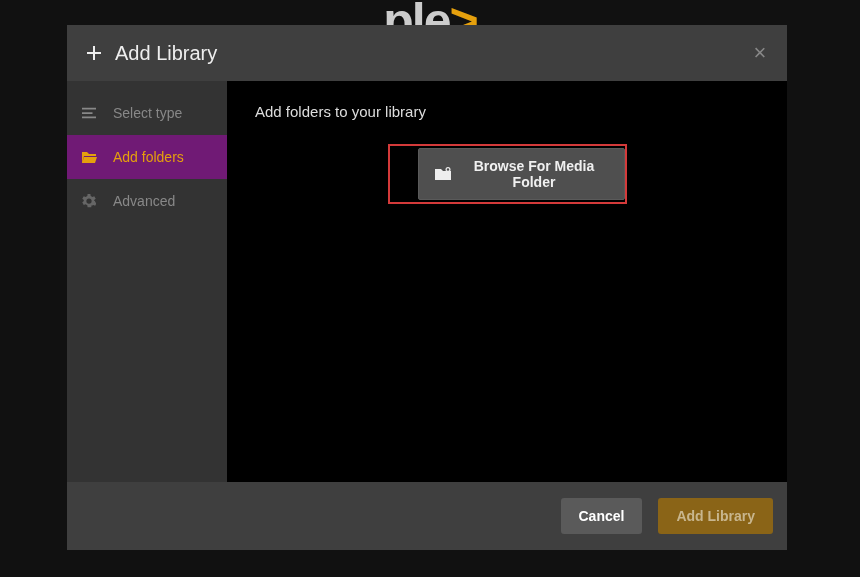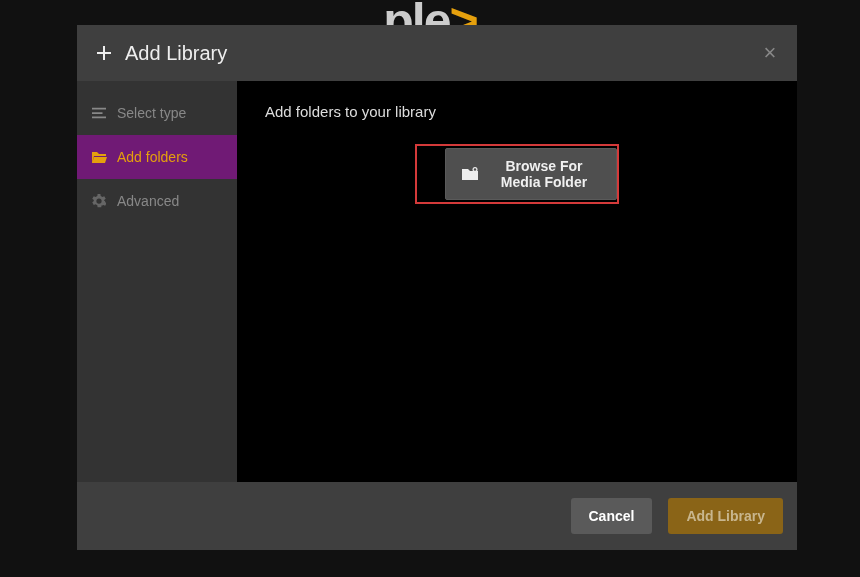--- a/index.html
+++ b/index.html
@@ -11,21 +11,21 @@
     font-size: 50px; font-weight: 800;
     color: #ccc;
     letter-spacing: -2px;
     pointer-events: none;
     user-select: none;
   }
   .bg-logo .chev { color: #e5a00d; font-weight: 900; }
 
   .modal {
     position: absolute;
-    left: 77px; top: 25px;
+    left: 67px; top: 25px;
     width: 720px; height: 525px;
     background: #3f3f3f;
     display: flex;
     flex-direction: column;
   }
 
   .modal-header {
     height: 56px;
     display: flex;
     align-items: center;
@@ -60,21 +60,21 @@
     padding-top: 10px;
   }
   .side-item {
     height: 44px;
     display: flex;
     align-items: center;
     padding: 0 14px;
     color: #888;
     font-size: 14px;
     cursor: pointer;
-    gap: 10px;
+    gap: 16px;
   }
   .side-item.active {
     color: #e5a00d;
     background: #701a75;
   }
   .side-item .side-icon { width: 16px; height: 16px; display: inline-flex; align-items: center; justify-content: center; }
 
   .content {
     flex: 1;
     background: #000000;
@@ -83,21 +83,21 @@
     font-size: 14px;
     position: relative;
   }
   .content-heading {
     color: #ddd;
     font-size: 15px;
     margin-bottom: 24px;
   }
   .highlight-box {
     border: 2px solid #d43a3a;
-    width: 204px;
+    width: 239px;
     height: 60px;
     margin: 0 auto 8px auto;
     display: flex;
     align-items: center;
     justify-content: center;
     padding-left: 28px;
   }
   .browse-btn {
     background: #4f4f4f;
     border: 1px solid #5a5a5a;

